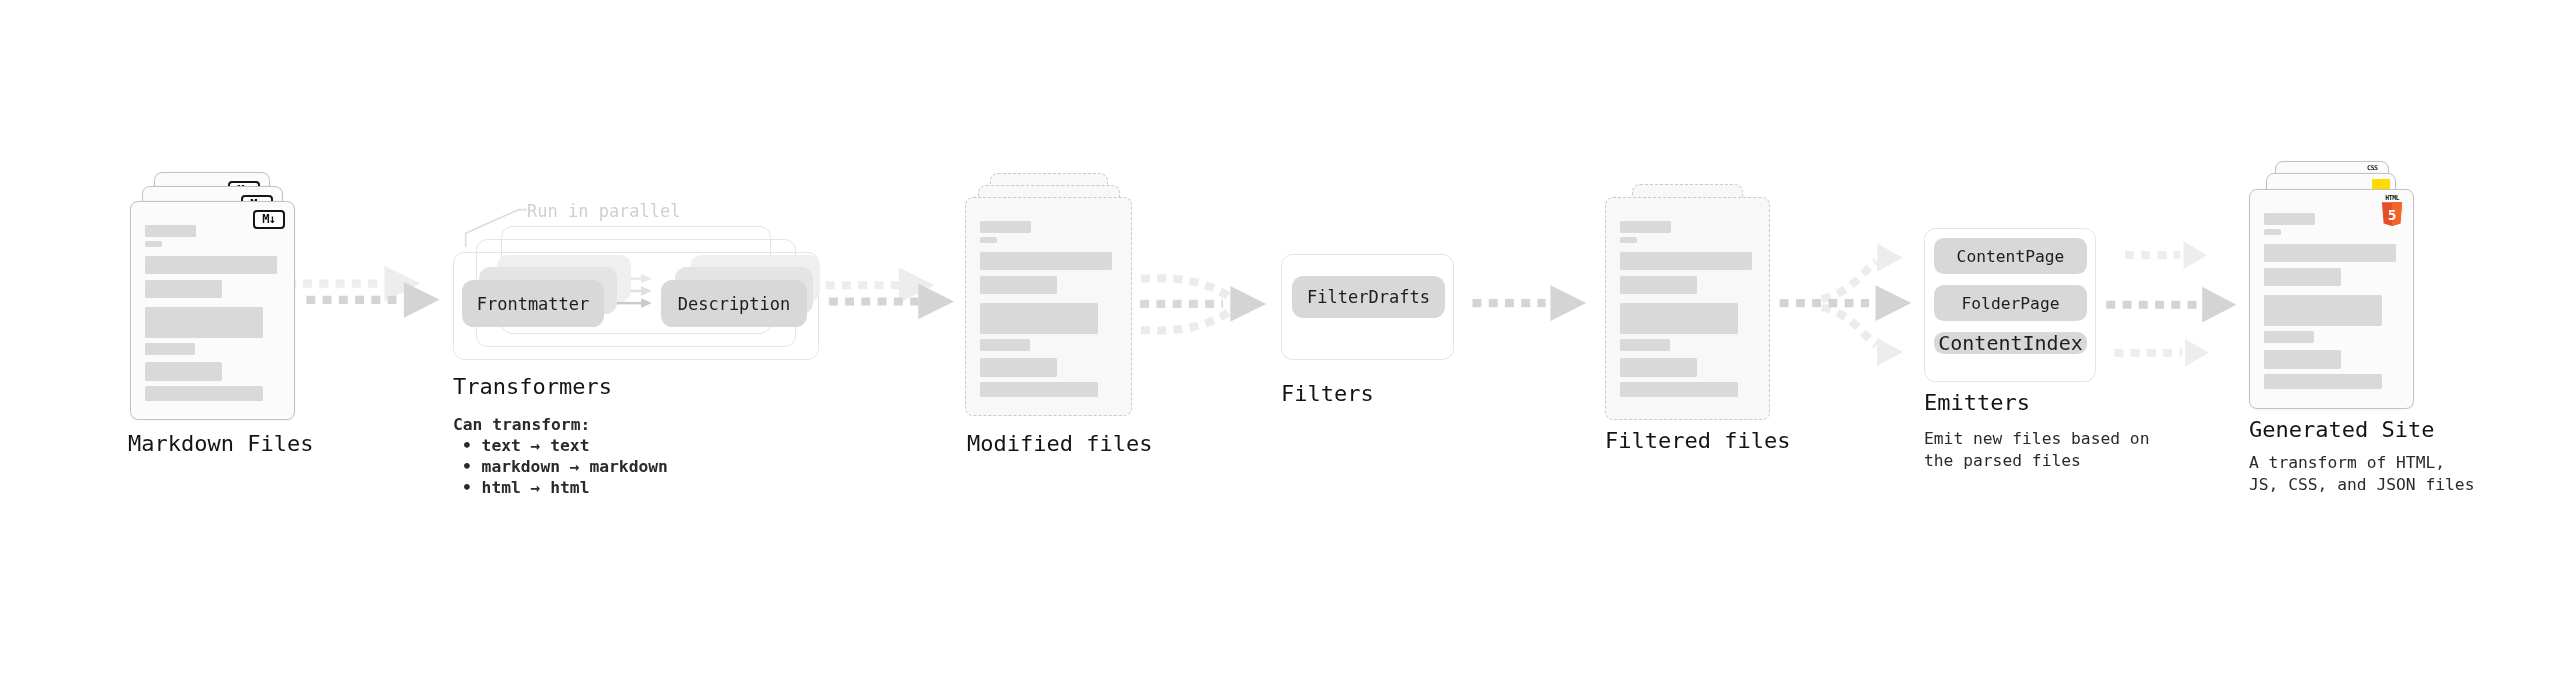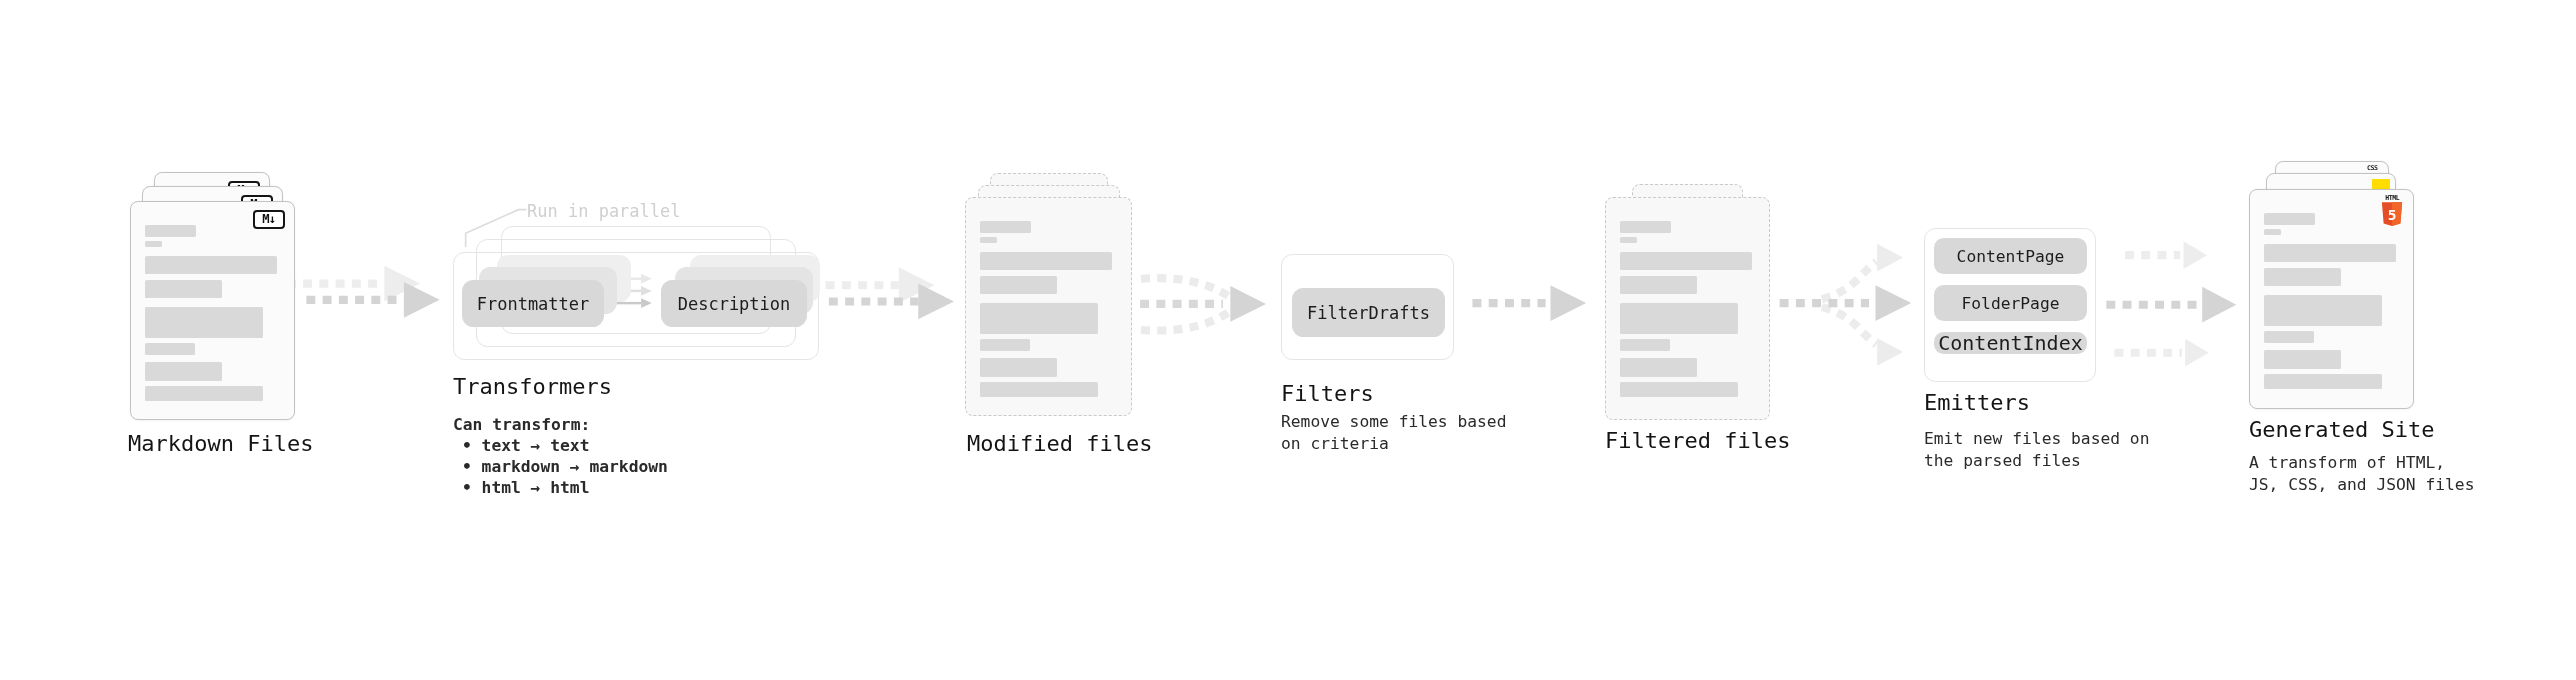--- a/index.html
+++ b/index.html
@@ -183,26 +183,22 @@
           <div class="bar" style="width: 50px; height: 12.2px; margin-bottom: 6.5px;"></div>
           <div class="bar" style="width: 77px; height: 19.5px; margin-bottom: 4.9px;"></div>
           <div class="bar" style="width: 118px; height: 14.6px; margin-bottom: 0px;"></div>
         </div>
     </div>
     <div class="h" style="left:967px;top:432px">Modified files</div>
   </div>
 
   <div class="sec">
     <div class="frame filled" style="left:1281px;top:254px;width:173px;height:106px"></div>
-    <div class="node" style="left:1292px;top:288px;width:153px;height:49px">FilterDrafts</div>
+    <div class="node" style="left:1292px;top:276px;width:153px;height:42px">FilterDrafts</div>
     <div class="h" style="left:1281px;top:382px">Filters</div>
-    <div class="cap" style="left:1281px;top:411px">
-      <span class="ln">Remove some files based</span>
-      <span class="ln">on criteria</span>
-    </div>
   </div>
 
   <div class="sec">
     <div class="doc dashed" style="left:1632px;top:184px;width:111px;height:223px"></div>
     <div class="doc dashed" style="left:1605px;top:197px;width:165px;height:223px">
       <div class="skel">
           <div class="bar" style="width: 51px; height: 12.2px; margin-bottom: 4.1px;"></div>
           <div class="bar" style="width: 17px; height: 5.7px; margin-bottom: 9px;"></div>
           <div class="bar" style="width: 132px; height: 18px; margin-bottom: 6.5px;"></div>
           <div class="bar" style="width: 77px; height: 18px; margin-bottom: 8.1px;"></div>

